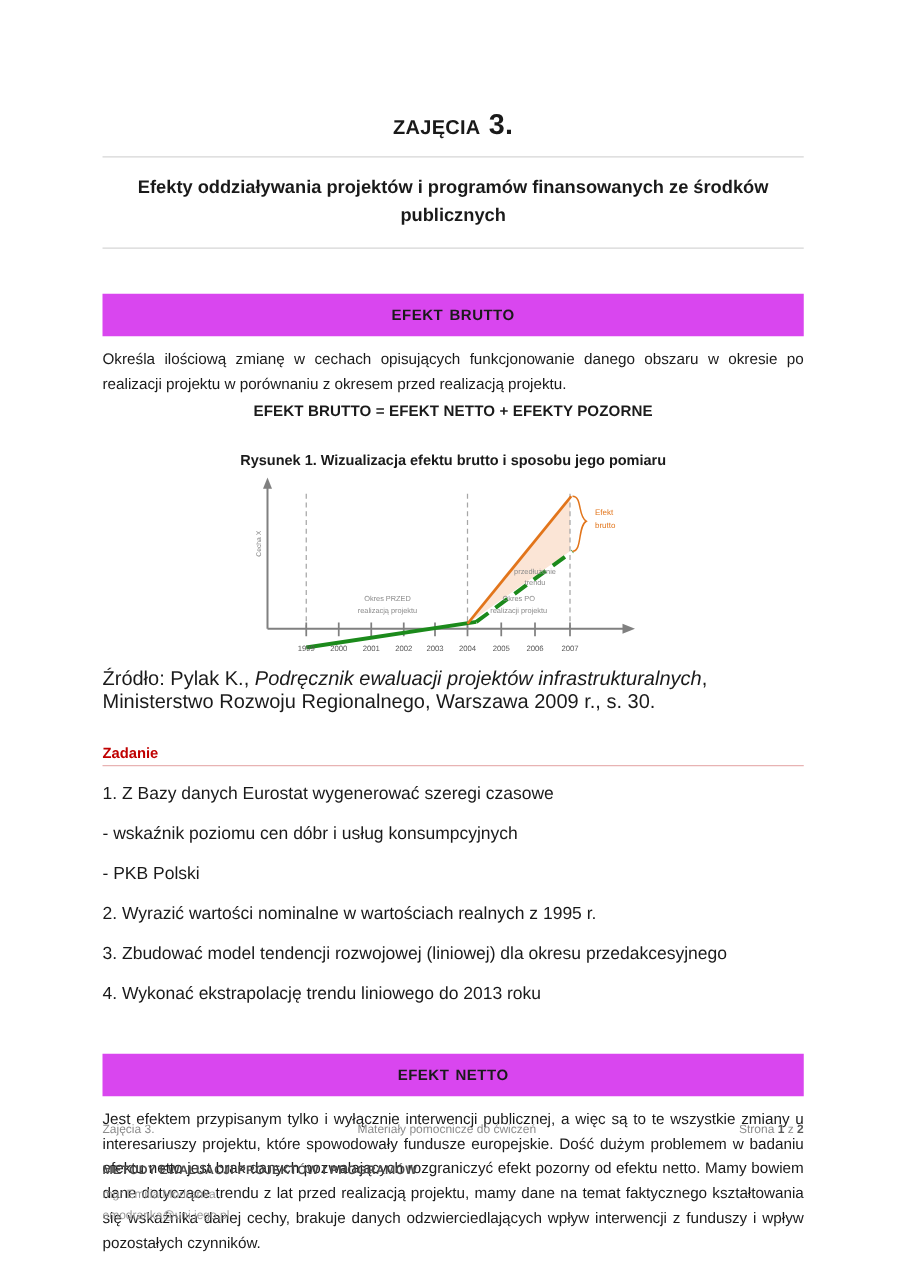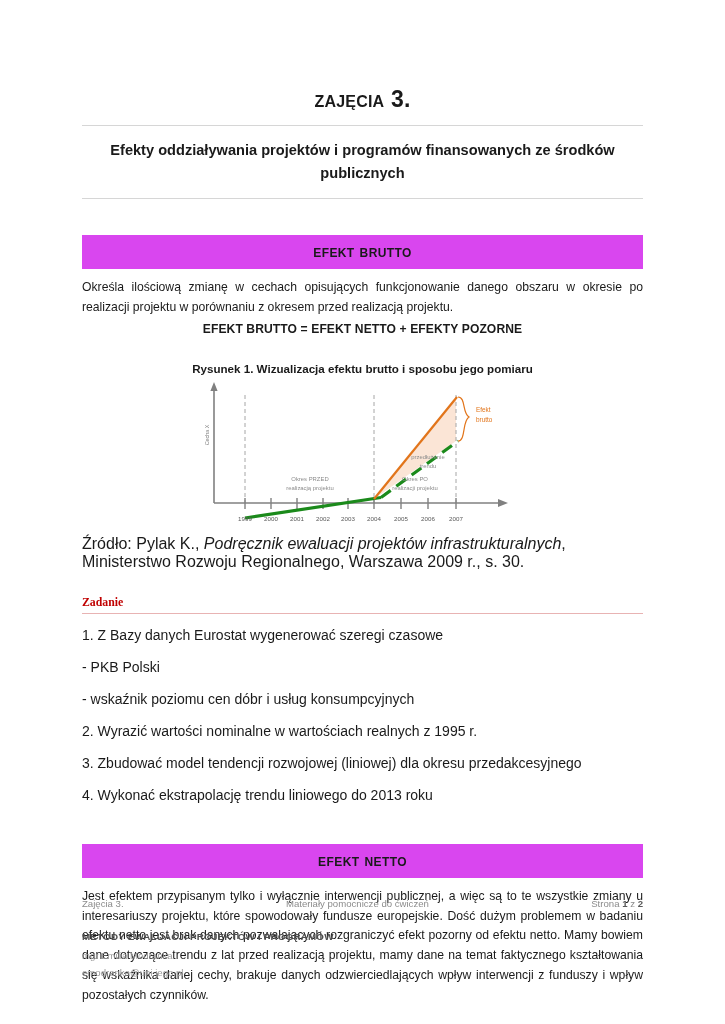--- a/index.html
+++ b/index.html
@@ -110,21 +110,20 @@
   }
   .src-line .ital { font-style: italic; }
 
   
   .task-head {
     margin: 0;
     padding-top: 24px;
     font-size: 11.8px;
     font-weight: bold;
     color: #c00000;
-    font-family: Liberation Serif, serif;
   }
   .task-rule {
     height: 1px;
     background: #e8b3b3;
     margin-top: 3px;
   }
   ul.task-list {
     list-style: none;
     margin: 0;
     padding: 6px 0 0 0;
@@ -266,22 +265,22 @@
     </svg>
   </div>
 
   <p class="src-line"><span>Źródło: Pylak K., </span><span class="ital">Podręcznik ewaluacji projektów infrastrukturalnych</span><span>, Ministerstwo Rozwoju Regionalnego, Warszawa 2009 r., s. 30.</span></p>
 
   <p class="task-head">Zadanie</p>
   <div class="task-rule"></div>
 
   <ul class="task-list">
     <li>1. Z Bazy danych Eurostat wygenerować szeregi czasowe</li>
+    <li>- wskaźnik poziomu cen dóbr i usług konsumpcyjnych</li>
     <li>- PKB Polski</li>
-    <li>- wskaźnik poziomu cen dóbr i usług konsumpcyjnych</li>
     <li>2. Wyrazić wartości nominalne w wartościach realnych z 1995 r.</li>
     <li>3. Zbudować model tendencji rozwojowej (liniowej) dla okresu przedakcesyjnego</li>
     <li>4. Wykonać ekstrapolację trendu liniowego do 2013 roku</li>
   </ul>
 
   <div class="section-head head-netto">Efekt netto</div>
 
   <p class="body p-netto">Jest efektem przypisanym tylko i wyłącznie interwencji publicznej, a więc są to te wszystkie zmiany u interesariuszy projektu, które spowodowały fundusze europejskie. Dość dużym problemem w  badaniu efektu netto jest brak danych pozwalających rozgraniczyć efekt  pozorny od efektu netto. Mamy bowiem dane dotyczące trendu z lat przed realizacją projektu, mamy dane na temat faktycznego kształtowania się wskaźnika danej cechy, brakuje danych odzwierciedlających wpływ interwencji z funduszy i wpływ pozostałych czynników.</p>
 
   <div class="footer">

